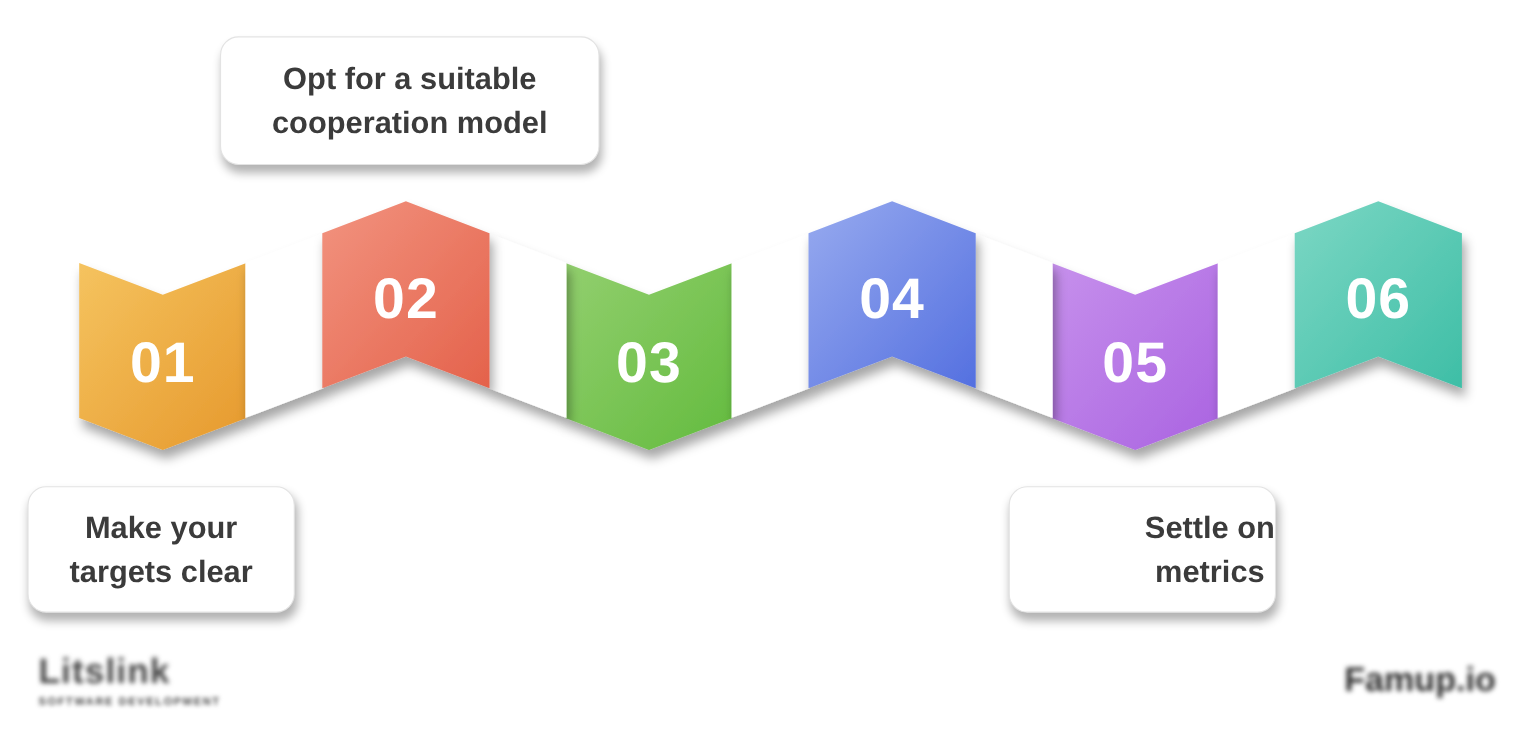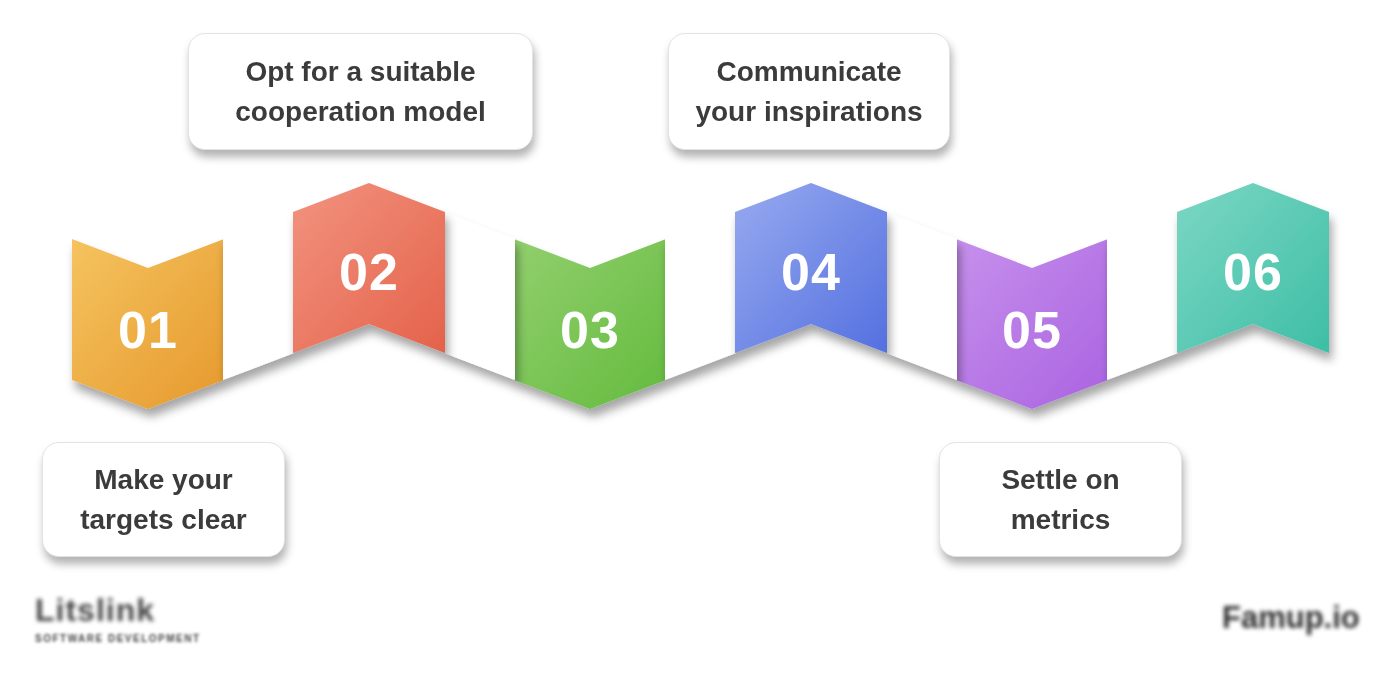--- a/index.html
+++ b/index.html
@@ -16,25 +16,25 @@
   .card{
     position:absolute;box-sizing:border-box;
     display:flex;align-items:center;justify-content:center;text-align:center;
     background:#ffffff;border:1px solid #e3e3e3;border-radius:17px;
     box-shadow:2px 7px 9px rgba(0,0,0,0.30);
     font-size:28px;line-height:40px;font-weight:bold;color:#3b3b3b;
   }
   .card .card-text{white-space:pre-line;}
   .card-top{top:33px;height:117px;}
   .card-bottom{top:442px;height:115px;}
-  .card-1{left:42px;width:243px;}
-  .card-2{left:188px;width:345px;}
+  .card-1{left:25px;width:243px;}
+  .card-2{left:200px;width:345px;}
   .card-3{left:451px;width:282px;}
   .card-4{left:668px;width:282px;}
-  .card-5{left:939px;width:243px;}
+  .card-5{left:917px;width:243px;justify-content:flex-end;}
   .card-6{left:1132px;width:243px;}
   .logo-left{position:absolute;left:35px;top:592px;color:#454545;}
   .logo-left .word{font-size:32px;font-weight:bold;letter-spacing:1px;filter:blur(2.2px);}
   .logo-left .tag{font-size:10px;font-weight:bold;letter-spacing:1.5px;margin-top:4px;filter:blur(1.8px);}
   .logo-right{
     position:absolute;left:1222px;top:600px;color:#2e2e2e;
     font-size:31px;font-weight:bold;filter:blur(2.2px);
   }
 </style>
 </head>
@@ -96,24 +96,20 @@
   </svg>
 
   <div class="card card-bottom card-1">
     <span class="card-text">Make your
 targets clear</span>
   </div>
   <div class="card card-top card-2">
     <span class="card-text">Opt for a suitable
 cooperation model</span>
   </div>
-  <div class="card card-top card-4">
-    <span class="card-text">Communicate
-your inspirations</span>
-  </div>
   <div class="card card-bottom card-5">
     <span class="card-text">Settle on
 metrics</span>
   </div>
 
   <div class="logo-left">
     <div class="word">Litslink</div>
     <div class="tag">SOFTWARE DEVELOPMENT</div>
   </div>
   <div class="logo-right">

